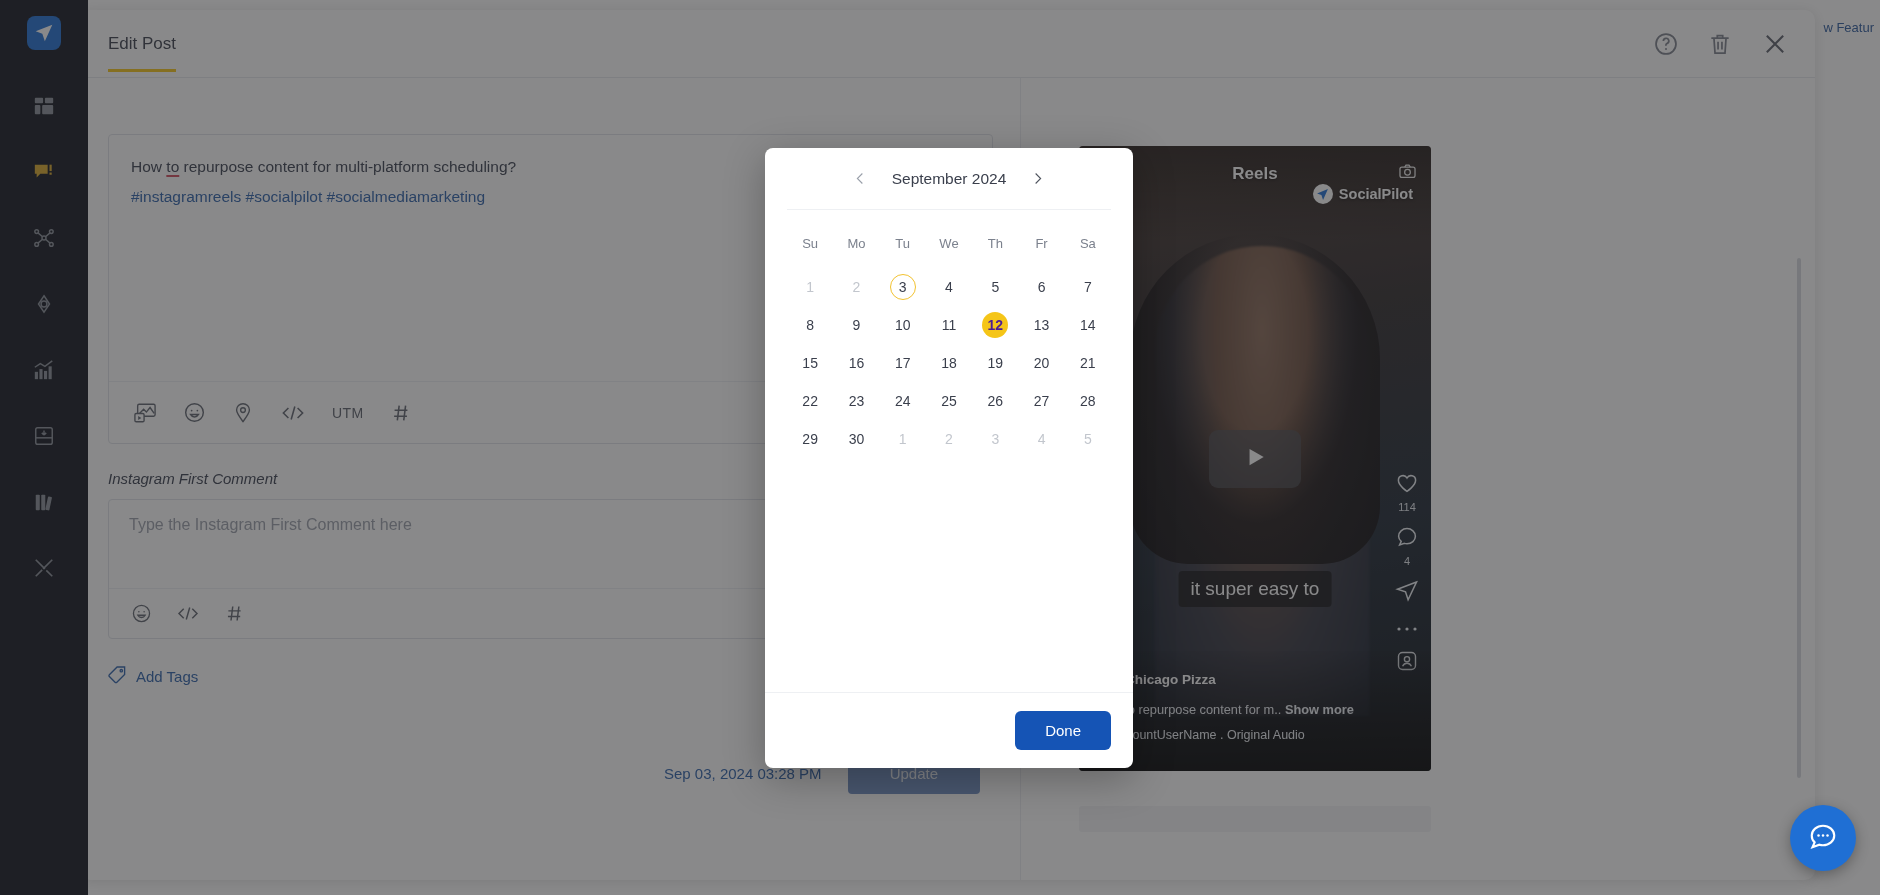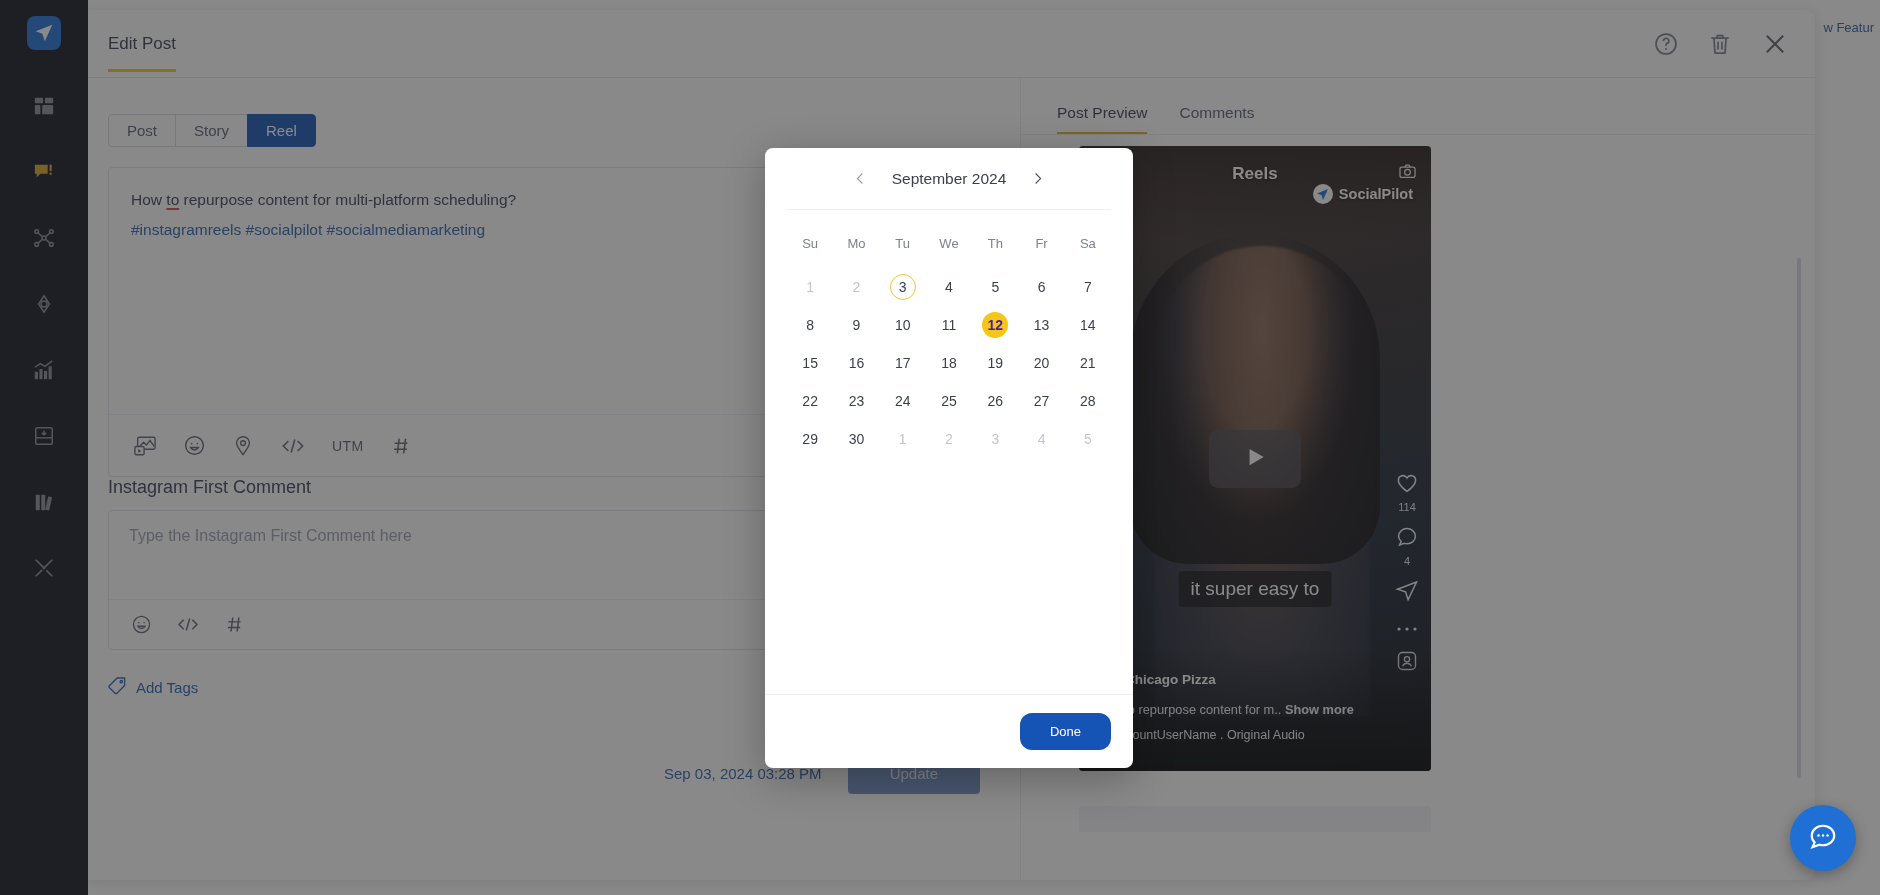--- a/index.html
+++ b/index.html
@@ -123,21 +123,21 @@
   .composer-toolbar {
     position: absolute; left: 0; right: 0; bottom: 0;
     height: 62px; display: flex; align-items: center;
     gap: 26px; padding-left: 24px;
     border-top: 1px solid #eef0f4;
   }
   .tool-ico { cursor: pointer; display:flex; align-items:center; color:#60656f; }
   .tool-txt { font-size: 14px; color:#5c616b; cursor:pointer; letter-spacing:.4px;}
 
   
-  #first-comment-label { font-size: 18px; color: #3b4150; }
+  #first-comment-label { margin-top: 26px; font-size: 15px; color: #3b4150; font-style: italic; }
   #first-comment-box {
     margin-top: 12px; width: 885px; height: 140px;
     border: 1px solid #dfe2e8; border-radius: 4px;
     background: #fff; position: relative;
   }
   #first-comment-placeholder {
     padding: 16px 20px; font-size: 16px; color: #9ca1ac;
   }
   .fc-toolbar {
     position: absolute; left: 0; right: 0; bottom: 0;
@@ -337,22 +337,22 @@
     background:#f4f5f7; border: none; border-radius: 4px;
     padding: 0 12px; font-size: 14.5px; color:#3a3f4c;
     font-family: "Liberation Sans", sans-serif;
   }
   #modal-footer {
     margin-top: auto;
     border-top: 1px solid #eef0f3;
     padding: 18px 22px; display:flex; justify-content:flex-end;
   }
   #done-btn {
-    background:#1554b5; color:#fff; border:none; border-radius:12px;
-    padding: 11px 30px; font-size: 13px; cursor:pointer;
+    background:#1554b5; color:#fff; border:none; border-radius:6px;
+    padding: 11px 30px; font-size: 15px; cursor:pointer;
     font-family: "Liberation Sans", sans-serif;
   }
 
   
   #chat-fab {
     position: absolute; right: 24px; bottom: 24px;
     width: 66px; height: 66px; border-radius: 50%;
     background: #1f6fd4; z-index: 12;
     display:flex; align-items:center; justify-content:center;
     box-shadow: 0 4px 14px rgba(0,0,0,.3);
@@ -479,25 +479,20 @@
           <path d="M5 5l14 14M19 5L5 19"></path>
         </svg>
       </span>
     </div>
   </div>
 
   <div id="editor-body">
 
     <div id="left-col">
 
-      <div id="type-tabs">
-        <div class="type-tab">Post</div>
-        <div class="type-tab">Story</div>
-        <div class="type-tab active">Reel</div>
-      </div>
 
       <div id="composer">
         <div id="composer-text"><span>How </span><span class="spell-underline">to</span><span> repurpose content for multi-platform scheduling?</span></div>
         <div id="composer-hashtags">#instagramreels #socialpilot #socialmediamarketing</div>
 
         <div class="composer-toolbar">
           <span class="tool-ico">
             <svg width="24" height="22" viewBox="0 0 26 24" fill="none" stroke="#60656f" stroke-width="1.5">
               <rect x="5" y="2.5" width="19" height="13" rx="1.6"></rect>
               <path d="M7 12.5l4.5-4.5 3 3 4-5 4.5 6.5"></path>
@@ -571,24 +566,20 @@
 
       <div id="footer-row">
         <span id="schedule-datetime">Sep 03, 2024 03:28 PM</span>
         <button id="update-btn">Update</button>
       </div>
 
       <div id="left-scroll-handle"></div>
     </div>
 
     <div id="right-col">
-      <div id="preview-tabs">
-        <div class="prev-tab active">Post Preview</div>
-        <div class="prev-tab">Comments</div>
-      </div>
 
       <div id="phone-frame">
         <div class="reel-bg-person"></div>
         <div class="reel-hair"></div>
         <div class="reel-top"></div>
 
         <div id="reels-title">Reels</div>
 
         <span id="reel-camera-icon">
           <svg width="19" height="19" viewBox="0 0 24 24" fill="none" stroke="#fff" stroke-width="1.6">

